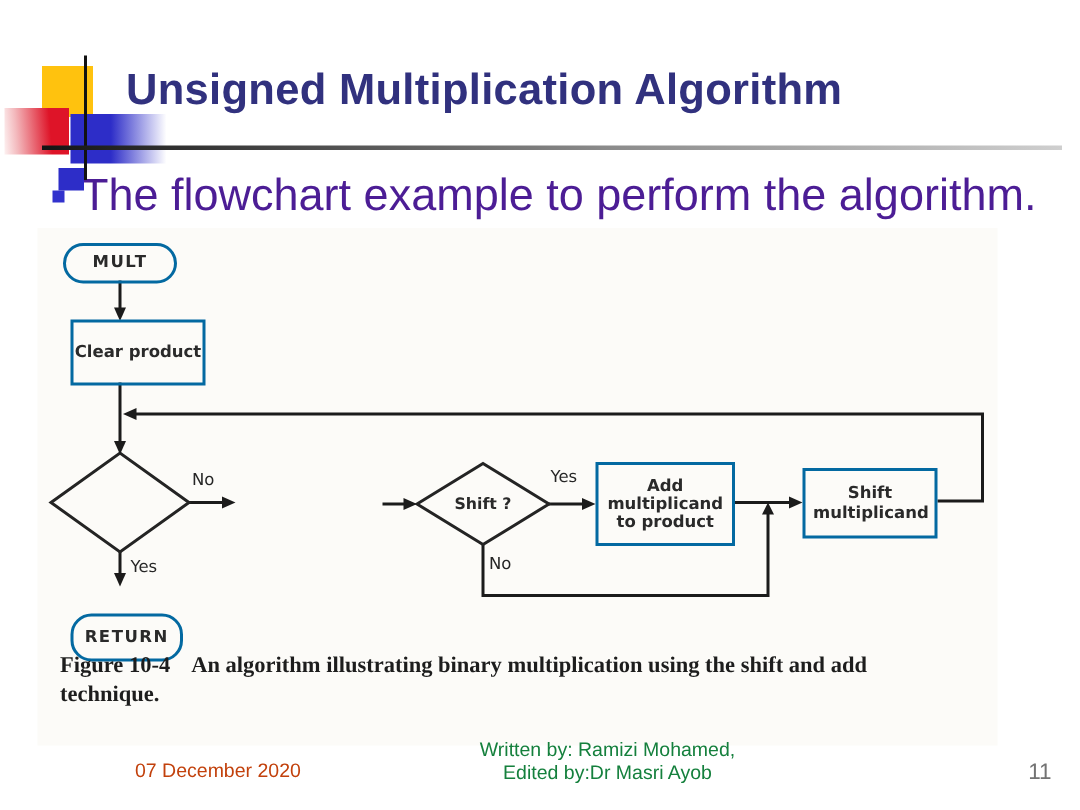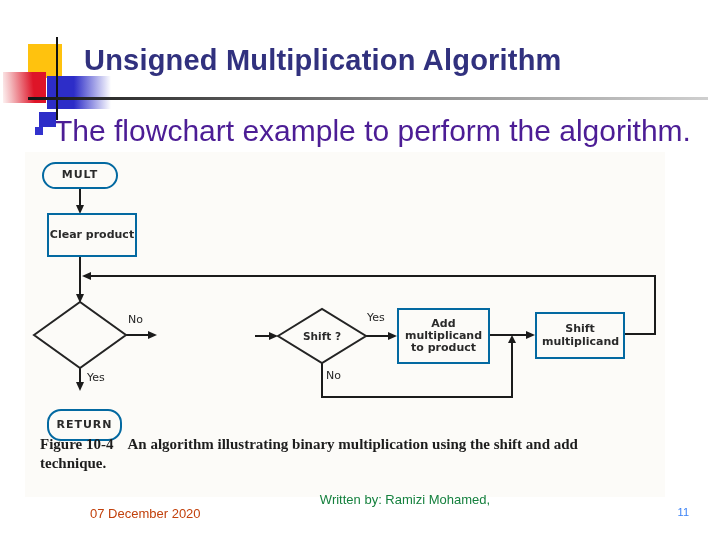--- a/index.html
+++ b/index.html
@@ -43,21 +43,21 @@
   }
   .caption{
     position:absolute;left:15px;top:283px;width:628px;
     font-family:"Liberation Serif", serif;font-weight:700;font-size:15px;color:#1d1d1d;line-height:19px;
   }
   .caption .cap-label{margin-right:14px;}
   
   .footer-date{position:absolute;left:90px;top:506px;font-size:13px;color:#c2410c;}
   .footer-credits{position:absolute;left:255px;top:492px;width:300px;text-align:center;
     font-size:13px;color:#15803d;line-height:15px;}
-  .footer-page{position:absolute;right:31px;top:506px;font-size:11px;color:#3b82f6;}
+  .footer-page{position:absolute;right:19px;top:506px;font-size:15px;color:#737373;}
 </style>
 </head>
 <body>
 
 <div class="sq sq-yellow"></div>
 <div class="sq sq-red"></div>
 <div class="sq sq-blue"></div>
 <div class="sq sq-blue-small"></div>
 <div class="deco-vline"></div>
 <div class="deco-hline"></div>
@@ -138,14 +138,15 @@
 
   <div class="caption">
     <span class="cap-label">Figure 10-4</span><span>An algorithm illustrating binary multiplication using the shift and add</span><br>
     <span>technique.</span>
   </div>
 </div>
 
 <div class="footer-date">07 December 2020</div>
 <div class="footer-credits">
   <div>Written by: Ramizi Mohamed,</div>
+  <div>Edited by:Dr Masri Ayob</div>
 </div>
 <div class="footer-page">11</div>
 
 </body></html>

